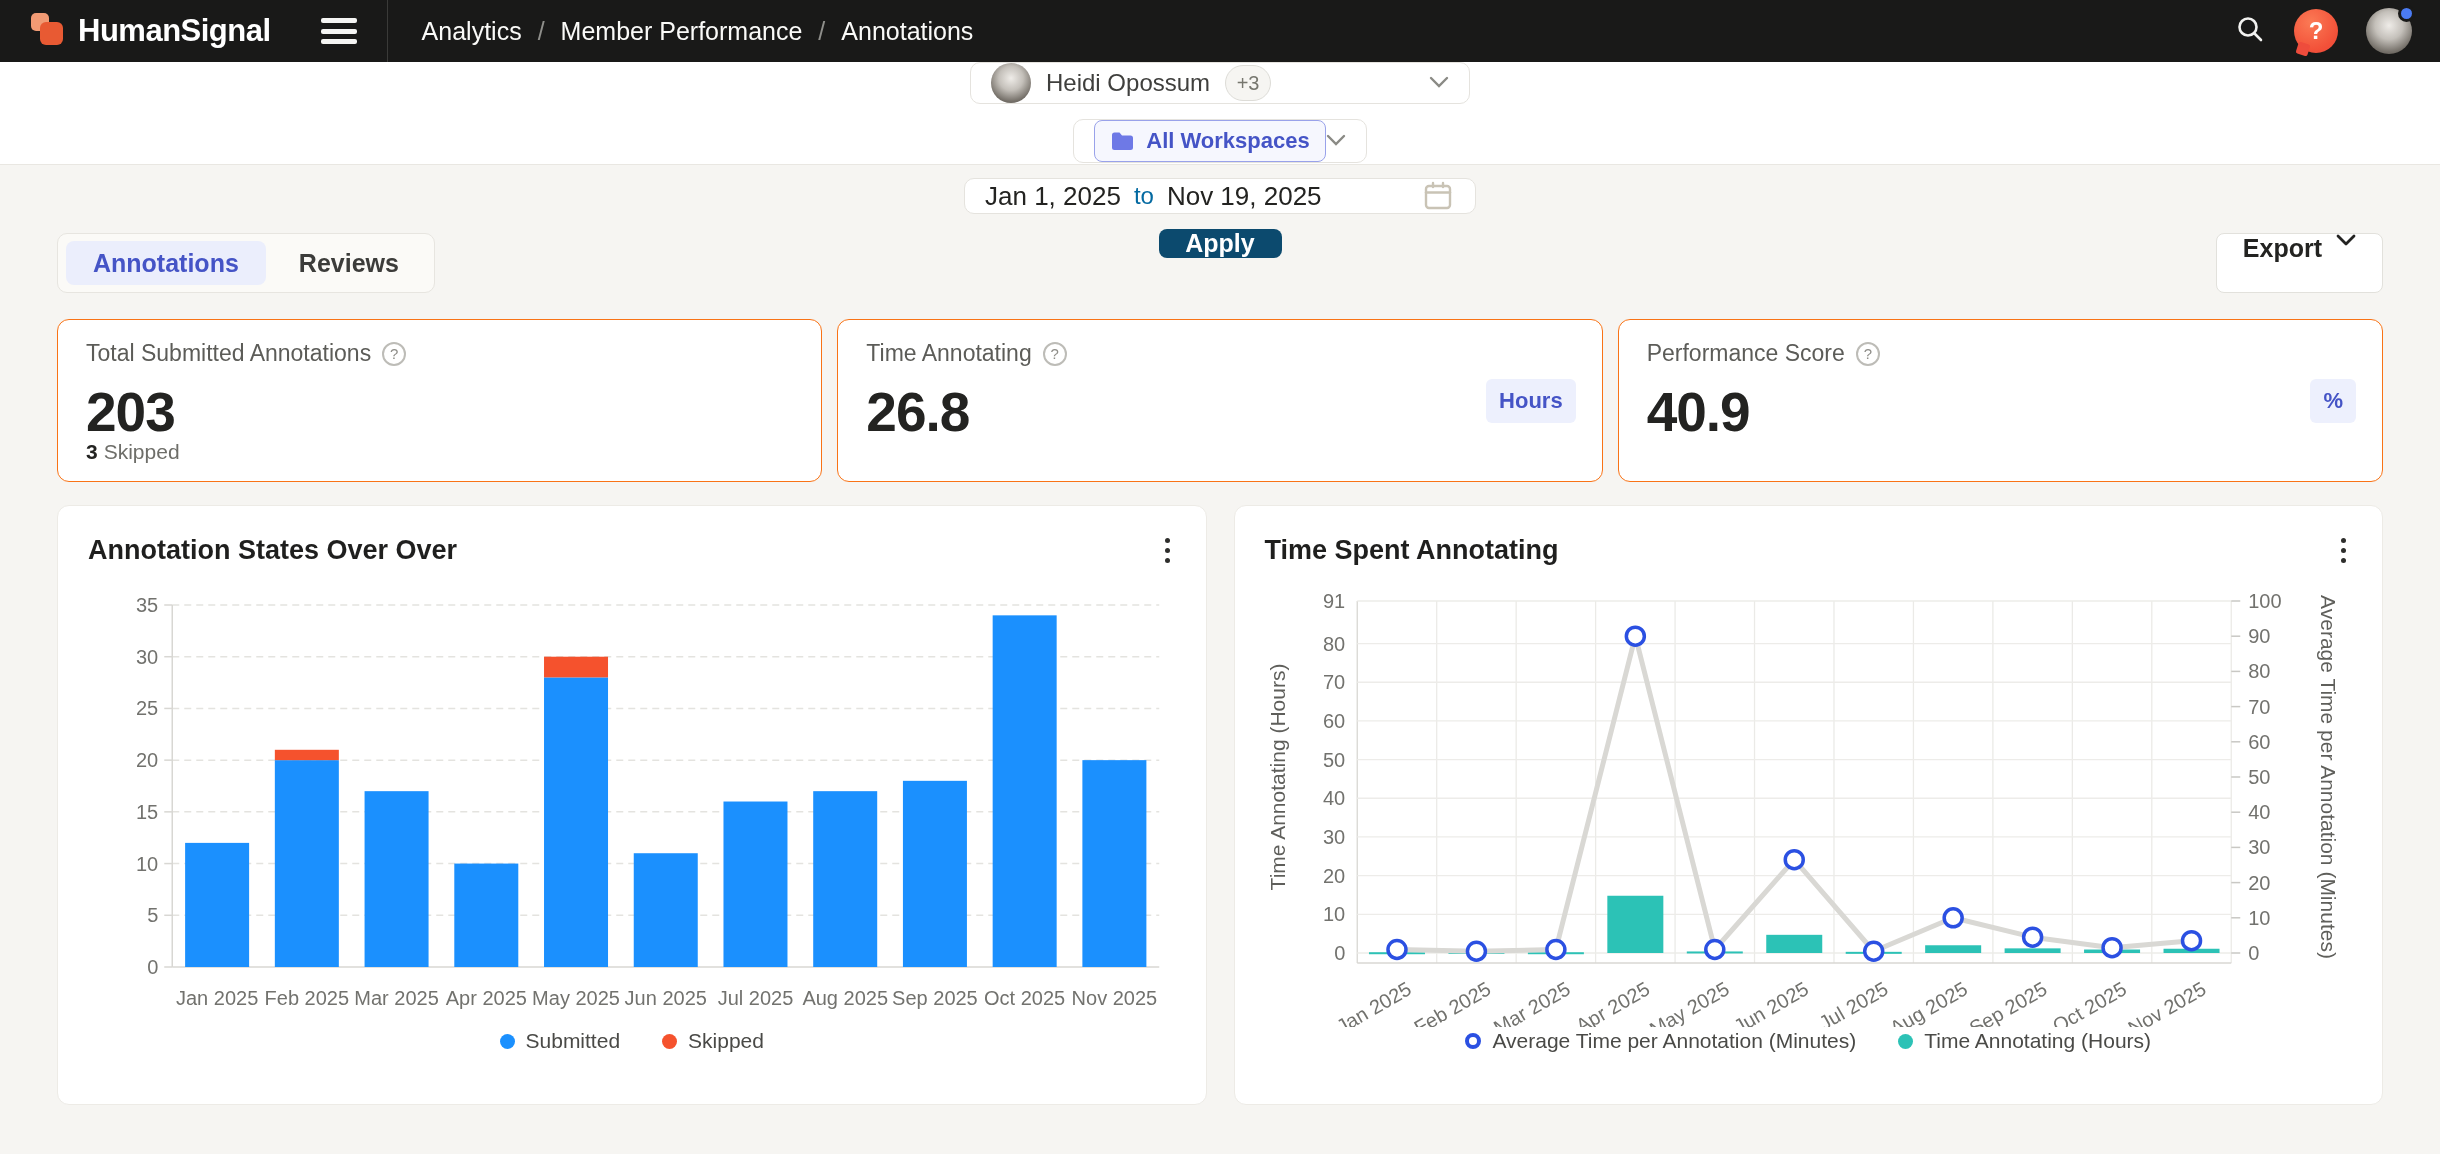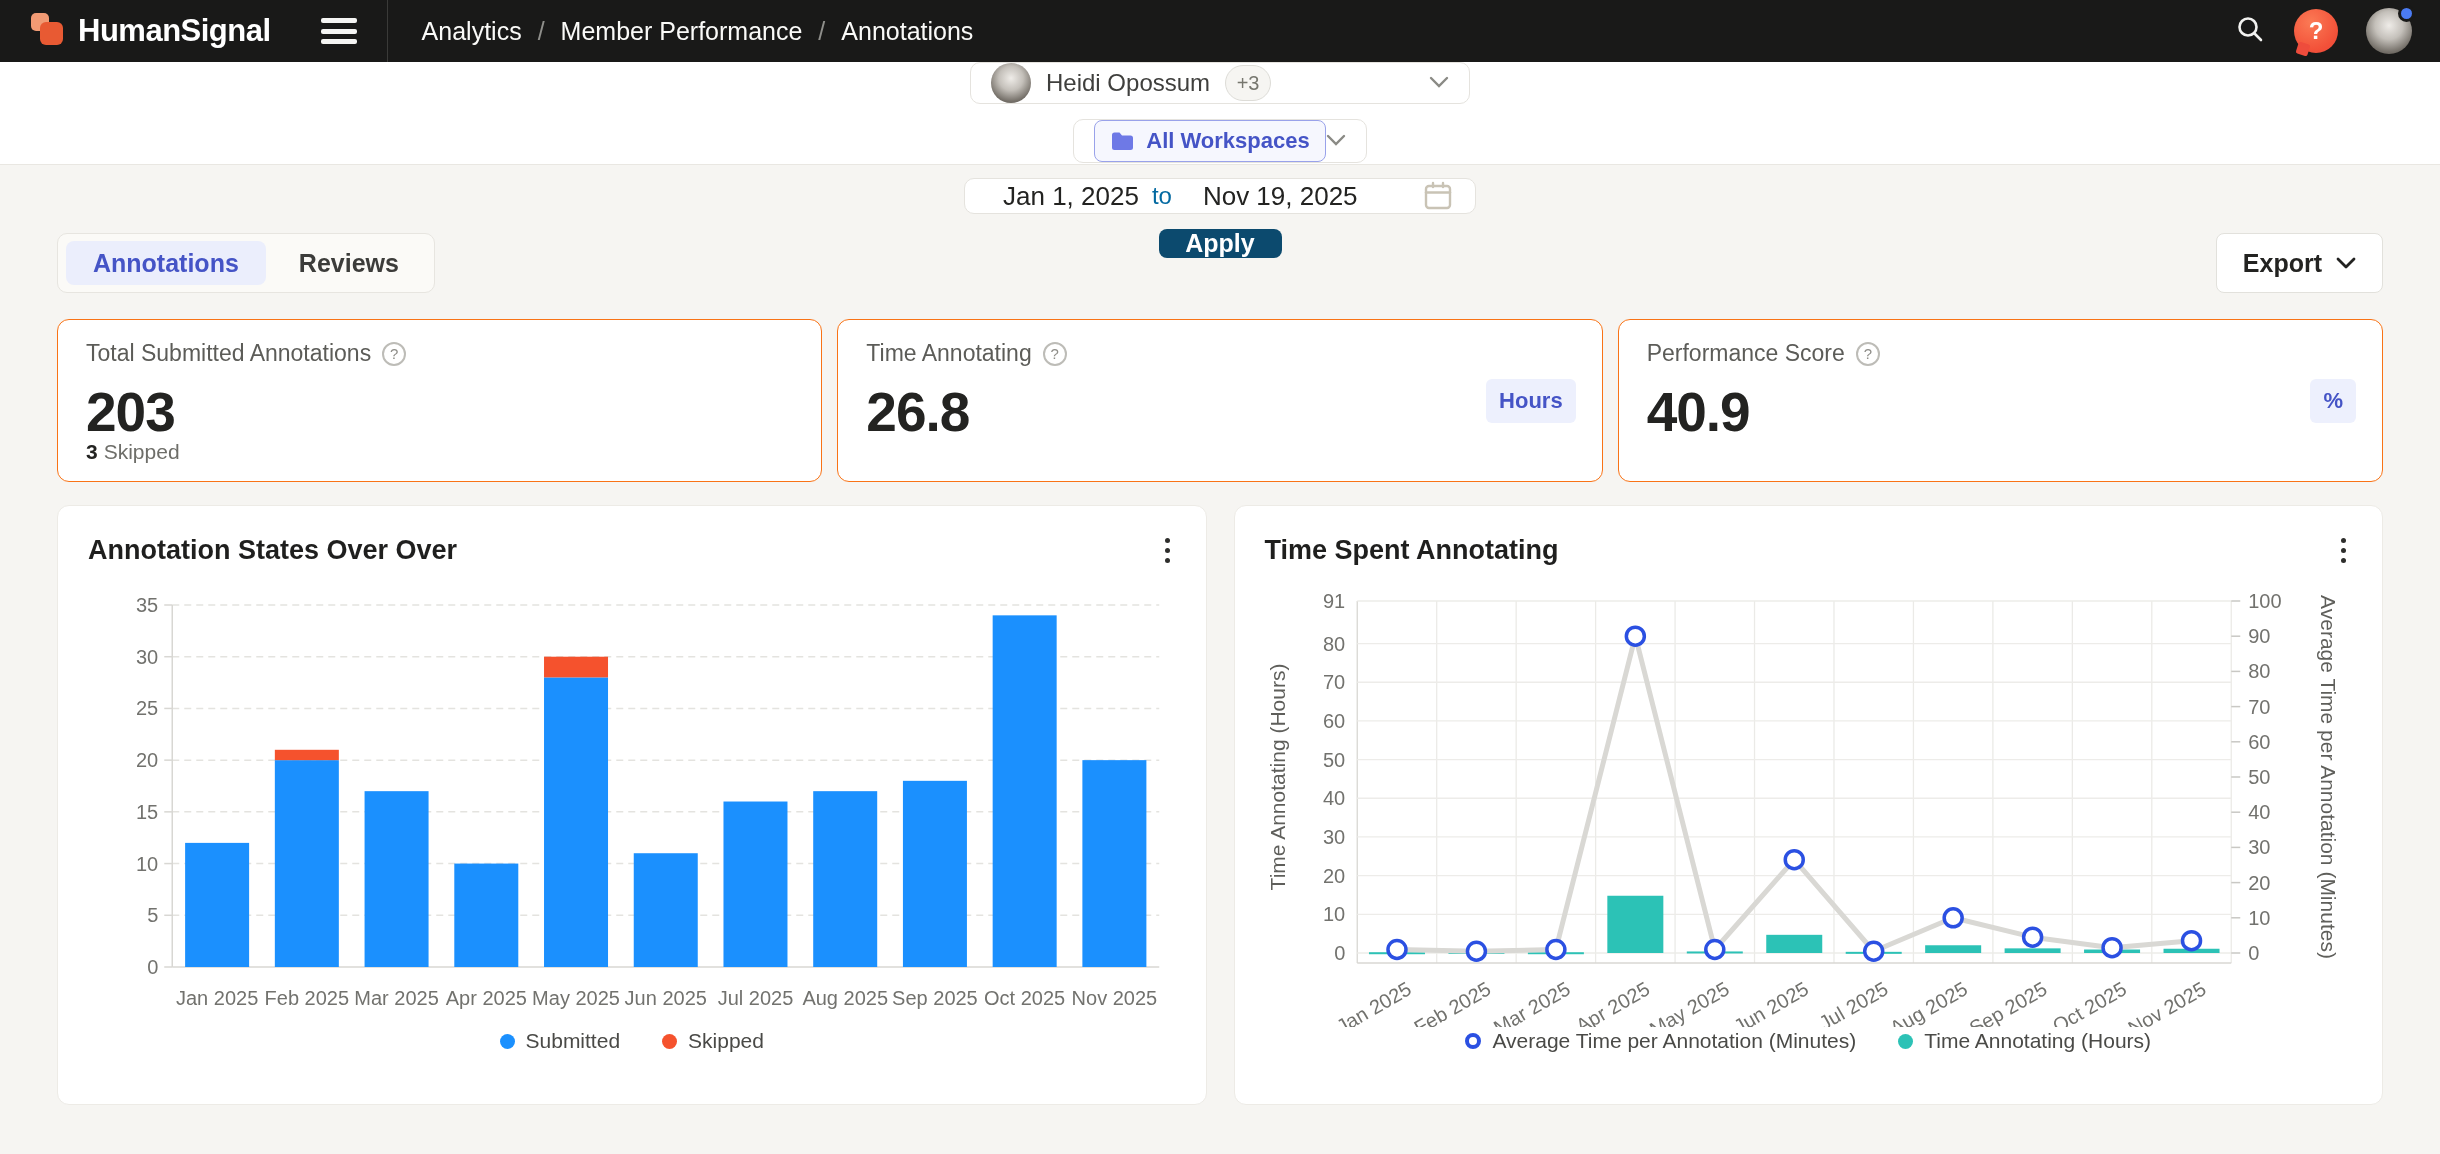--- a/index.html
+++ b/index.html
@@ -29,31 +29,31 @@
   .select-box { height:58px; border:1px solid #e5e3de; border-radius:10px; background:#fff; display:flex; align-items:center; padding:0 20px; }
   .member-select { width:500px; gap:15px; }
   .member-name { font-size:24px; color:#3f3f3d; }
   .count-pill { min-width:46px; height:36px; border:1px solid #dddcd7; background:#f6f5f2; border-radius:18px; display:flex; align-items:center; justify-content:center; font-size:20px; color:#77776f; padding:0 10px; }
   .flex-spacer { margin-left:auto; }
   .workspace-select { flex:1; }
   .ws-chip { height:42px; border:1.5px solid #99a2ea; background:#f6f7fe; border-radius:8px; display:flex; align-items:center; gap:11px; padding:0 15px; }
   .ws-chip span { font-size:22px; font-weight:700; color:#4554c6; }
   .date-box { width:512px; gap:13px; }
   .date-text { font-size:26px; color:#29292
-7;margin-left:18px; }
+7; }
   .date-to { font-size:24px; color:#0369a1; }
   .apply-btn { width:123px; height:58px; background:#0c4a6e; border:none; border-radius:8px; color:#fff; font-size:25px; font-weight:700; font-family:inherit; cursor:pointer; }
 
   
   .main { padding:0 57px; }
   .tabs-row { margin-top:68px; display:flex; justify-content:space-between; align-items:center; }
   .tab-group { display:inline-flex; align-items:center; gap:6px; background:#fbfaf7; border:1px solid #e7e5e0; border-radius:10px; padding:8px; height:60px; }
   .tab { height:44px; display:flex; align-items:center; padding:0 27px; font-size:25px; font-weight:700; color:#3c3c3a; border-radius:8px; cursor:pointer; }
   .tab.active { background:#ebeefc; color:#4554c6; }
-  .export-btn { height:60px; background:#fff; border:1px solid #e2e1dc; border-radius:8px; display:flex; align-items:center; gap:14px; padding:0 26px; font-size:25px; font-weight:700; color:#232321; cursor:pointer; font-family:inherit; }
+  .export-btn { height:60px; background:#fff; border:1px solid #e2e1dc; border-radius:8px; display:flex; gap:14px; padding:0 26px; font-size:25px; font-weight:700; color:#232321; cursor:pointer; font-family:inherit; }
 
   .stats-row { margin-top:26px; display:flex; gap:15px; }
   .stat-card { flex:1; height:163px; background:#fff; border:1px solid #f97316; border-radius:12px; padding:20px 28px; position:relative; }
   .stat-title-row { display:flex; align-items:center; gap:11px; }
   .stat-title { font-size:23px; color:#5c5c58; }
   .qmark { width:24px; height:24px; border:2px solid #bdbcb7; border-radius:50%; color:#8e8d88; font-size:15px; display:flex; align-items:center; justify-content:center; }
   .stat-value { margin-top:13px; font-size:55px; font-weight:700; color:#232321; letter-spacing:-1px; }
   .stat-foot { position:absolute; left:28px; bottom:17px; font-size:21px; color:#6e6e69; }
   .stat-foot b { color:#232321; margin-right:6px; }
   .stat-badge { position:absolute; right:26px; top:50%; transform:translateY(-50%); background:#edf0fd; color:#4554c6; font-size:22px; font-weight:700; border-radius:6px; padding:9px 13px; }

